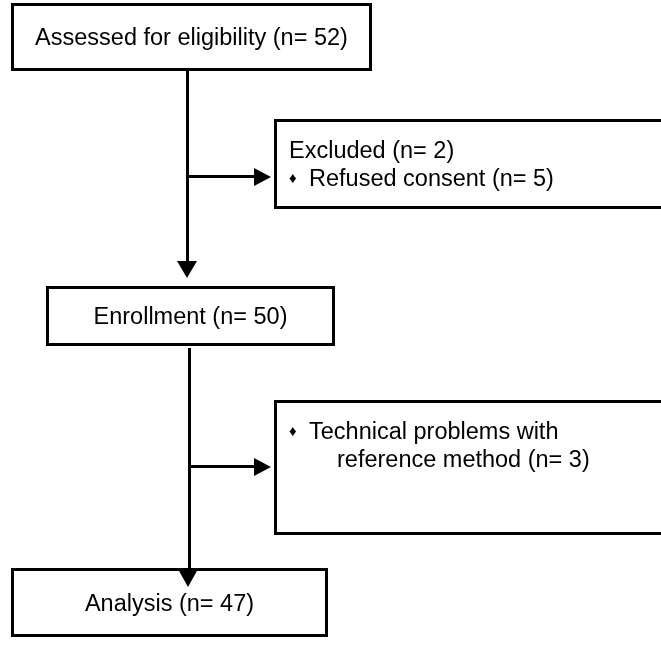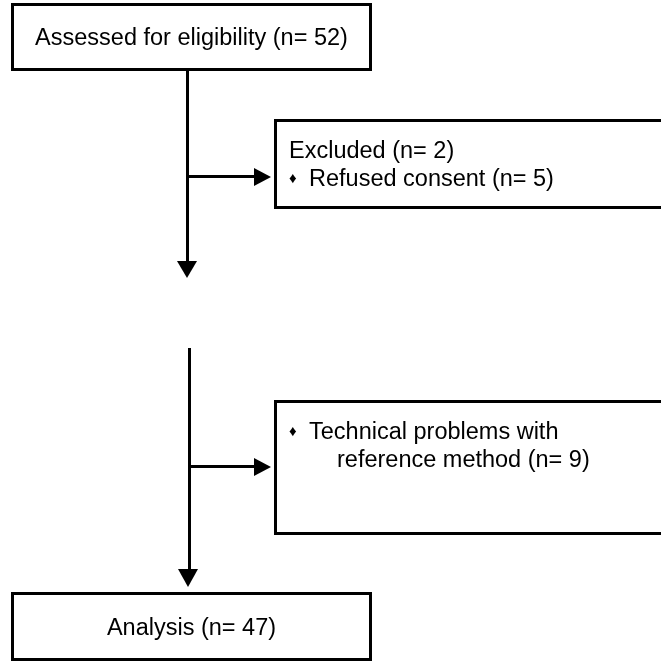--- a/index.html
+++ b/index.html
@@ -78,21 +78,21 @@
     border-top: 9px solid transparent;
     border-bottom: 9px solid transparent;
     border-left: 17px solid #000000;
   }
 
   
   #node-assessed   { left: 1px;   top: 3px;   width: 361px; height: 68px; }
   #node-excluded-top { left: 264px; top: 119px; width: 395px; height: 90px; }
   #node-enrollment { left: 36px;  top: 286px; width: 289px; height: 60px; }
   #node-excluded-bottom { left: 264px; top: 400px; width: 395px; height: 135px; }
-  #node-analysis   { left: 1px;   top: 592px; width: 361px; height: 69px; }
+  #node-analysis   { left: 1px;   top: 568px; width: 317px; height: 69px; }
 
   
   #vline-1 { left: 176px; top: 71px;  width: 3px;  height: 191px; }
   #vhead-1 { left: 167px; top: 261px; }
   #hline-1 { left: 177px; top: 175px; width: 68px; height: 3px; }
   #hhead-1 { left: 244px; top: 168px; }
   #vline-2 { left: 178px; top: 348px; width: 3px;  height: 222px; }
   #vhead-2 { left: 168px; top: 569px; border-top-width: 18px; }
   #hline-2 { left: 180px; top: 465px; width: 65px; height: 3px; }
   #hhead-2 { left: 244px; top: 458px; }
@@ -109,26 +109,29 @@
   <div class="node" id="node-excluded-top">
     <div class="excluded-content">
       <span class="excluded-title">Excluded (n= 2)</span>
       <div class="bullet-row">
         <span class="diamond">♦</span>
         <span class="bullet-text">Refused consent (n= 5)</span>
       </div>
     </div>
   </div>
 
+  <div class="node centered" id="node-enrollment">
+    <span class="label">Enrollment (n= 50)</span>
+  </div>
 
   <div class="node" id="node-excluded-bottom">
     <div class="excluded-content">
       <div class="bullet-row">
         <span class="diamond">♦</span>
-        <span class="bullet-text">Technical problems with reference method (n= 9)</span>
+        <span class="bullet-text">Technical problems with reference method (n= 3)</span>
       </div>
     </div>
   </div>
 
   <div class="node centered" id="node-analysis">
     <span class="label">Analysis (n= 47)</span>
   </div>
 
   <div class="line" id="vline-1"></div>
   <div class="arrowhead-down" id="vhead-1"></div>

